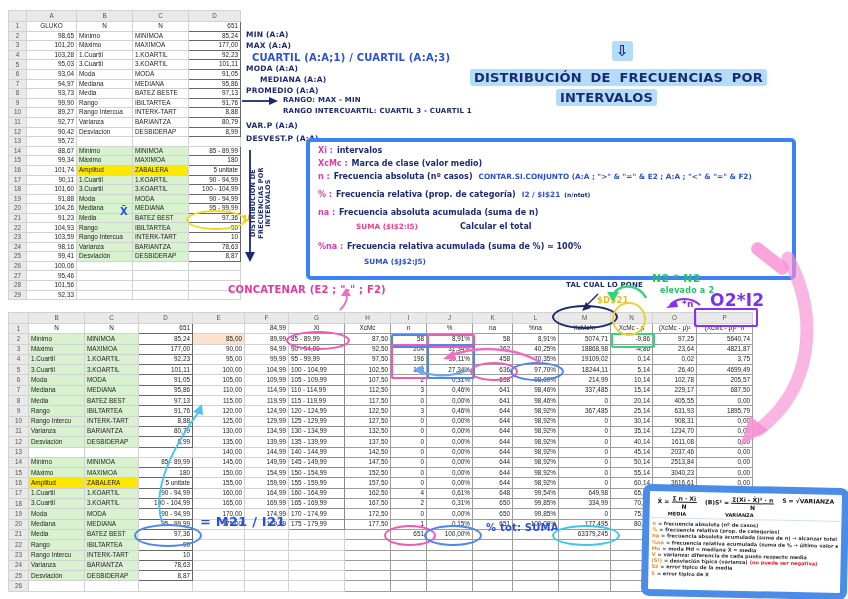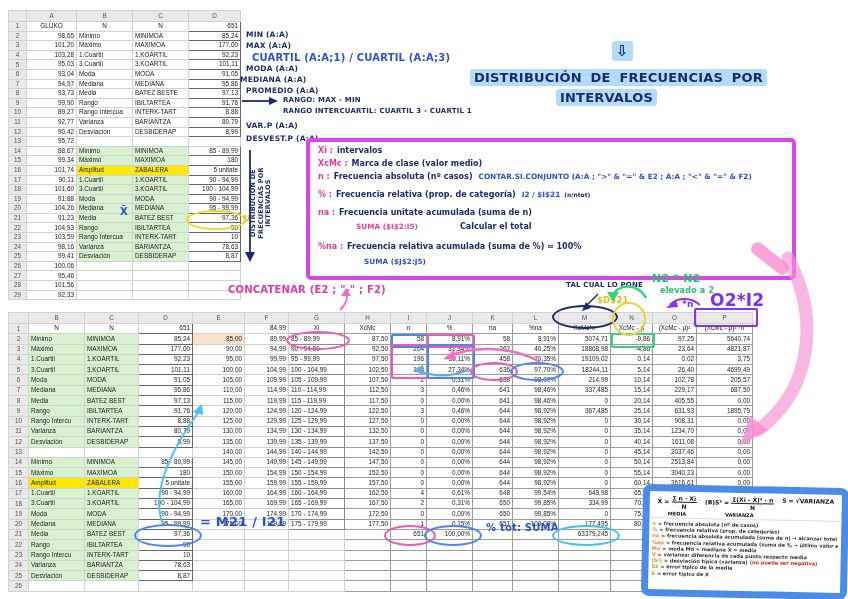--- a/index.html
+++ b/index.html
@@ -25,21 +25,21 @@
   .xi{font-weight:bold;text-align:left;border:1px solid #8a8a8a !important;}
   .gridd{border:1px solid #9d9d9d !important;}
   
   .hw{position:absolute;font-family:"DejaVu Sans",sans-serif;font-weight:700;
       color:#1b2a70;white-space:nowrap;letter-spacing:.2px;}
   .ink-blue{color:#2b50d8;} .ink-pink{color:#e5399f;} .ink-purple{color:#7b2ff0;}
   .ink-green{color:#27c06c;} .ink-yellow{color:#e0bf1a;}
   .hl{background:#b3dcf8;padding:1px 4px;border-radius:3px;}
   
   #pink-box{position:absolute;left:306px;top:138px;width:482px;height:134px;
-    border:4px solid #d946ef;border-radius:5px;background:rgba(255,255,255,.0);}
+    border:4px solid #3b82f6;border-radius:5px;background:rgba(255,255,255,.0);}
   .pb-line{position:absolute;font-family:"DejaVu Sans",sans-serif;font-weight:700;
     font-size:8px;color:#1b2a70;white-space:nowrap;}
   .pb-term{color:#e5399f;margin-right:4px;}
   .pb-frm{color:#2b50d8;font-size:7.3px;margin-left:6px;}
   .pb-note{font-size:6px;color:#1b2a70;margin-left:4px;}
   .pb-frm-pink{color:#f0408c;}
   
   .ellipse{position:absolute;border-radius:50%;pointer-events:none;}
   .rect{position:absolute;pointer-events:none;border-radius:2px;}
   
@@ -796,39 +796,39 @@
           <td class="gridd"></td>
           <td class="gridd"></td>
         </tr>
       </tbody>
   </table>
 
   <div class="hw" style="left:246px;top:30px;font-size:7.5px">MIN (A:A)</div>
   <div class="hw" style="left:246px;top:41px;font-size:7.5px">MAX (A:A)</div>
   <div class="hw" style="left:252px;top:52px;font-size:10px;color:#2b50d8">CUARTIL (A:A;1) / CUARTIL (A:A;3)</div>
   <div class="hw" style="left:246px;top:64px;font-size:7.5px">MODA (A:A)</div>
-  <div class="hw" style="left:240px;top:75px;font-size:7.5px">MEDIANA (A:A)</div>
+  <div class="hw" style="left:260px;top:75px;font-size:7.5px">MEDIANA (A:A)</div>
   <div class="hw" style="left:246px;top:86px;font-size:7.5px">PROMEDIO (A:A)</div>
   <div class="hw" style="left:283px;top:96px;font-size:7px">RANGO: MAX - MIN</div>
   <div class="hw" style="left:283px;top:107px;font-size:7px">RANGO INTERCUARTIL: CUARTIL 3 - CUARTIL 1</div>
   <div class="hw" style="left:246px;top:121px;font-size:7.5px">VAR.P (A:A)</div>
   <div class="hw" style="left:246px;top:134px;font-size:7.5px">DESVEST.P (A:A)</div>
 
   <div class="hw" style="left:612px;top:42px;font-size:15px"><span class="hl">⇩</span></div>
   <div class="hw" style="left:470px;top:70px;font-size:13px;word-spacing:4px"><span class="hl">DISTRIBUCIÓN DE FRECUENCIAS POR</span></div>
   <div class="hw" style="left:556px;top:90px;font-size:13px"><span class="hl">INTERVALOS</span></div>
 
   <div class="hw" style="left:250px;top:262px;width:118px;transform:rotate(-90deg);transform-origin:0 0;font-size:6.5px;white-space:normal;text-align:center;line-height:7.5px">DISTRIBUCIÓN DE FRECUENCIAS POR INTERVALOS</div>
 
   <div id="pink-box">
     <div class="pb-line" style="left:8px;top:4px"><span class="pb-term">Xi :</span><span>intervalos</span></div>
     <div class="pb-line" style="left:8px;top:17px"><span class="pb-term">XcMc :</span><span>Marca de clase (valor medio)</span></div>
     <div class="pb-line" style="left:8px;top:30px"><span class="pb-term">n :</span><span>Frecuencia absoluta (nº casos)</span><span class="pb-frm">CONTAR.SI.CONJUNTO (A:A ; "&gt;" &amp; "=" &amp; E2 ; A:A ; "&lt;" &amp; "=" &amp; F2)</span></div>
     <div class="pb-line" style="left:8px;top:48px"><span class="pb-term">% :</span><span>Frecuencia relativa (prop. de categoría)</span><span class="pb-frm">I2 / $I$21</span><span class="pb-note">(n/ntot)</span></div>
-    <div class="pb-line" style="left:8px;top:66px"><span class="pb-term">na :</span><span>Frecuencia unitate acumulada (suma de n)</span></div>
+    <div class="pb-line" style="left:8px;top:66px"><span class="pb-term">na :</span><span>Frecuencia absoluta acumulada (suma de n)</span></div>
     <div class="pb-line" style="left:40px;top:80px"><span class="pb-frm pb-frm-pink">SUMA ($I$2:I5)</span><span style="margin-left:42px">Calcular el total</span></div>
     <div class="pb-line" style="left:8px;top:100px"><span class="pb-term">%na :</span><span>Frecuencia relativa acumulada (suma de %) ≈ 100%</span></div>
     <div class="pb-line" style="left:48px;top:115px"><span class="pb-frm">SUMA ($J$2:J5)</span></div>
   </div>
 
   <div class="hw ink-pink" style="left:228px;top:284px;font-size:10px">CONCATENAR (E2 ; "-" ; F2)</div>
   <div class="hw" style="left:566px;top:281px;font-size:7px">TAL CUAL LO PONE</div>
   <div class="hw ink-green" style="left:652px;top:272px;font-size:11px">N2 * N2</div>
   <div class="hw ink-green" style="left:660px;top:286px;font-size:8px">elevado a 2</div>
   <div class="hw ink-yellow" style="left:597px;top:295px;font-size:8.5px">$D$21</div>

